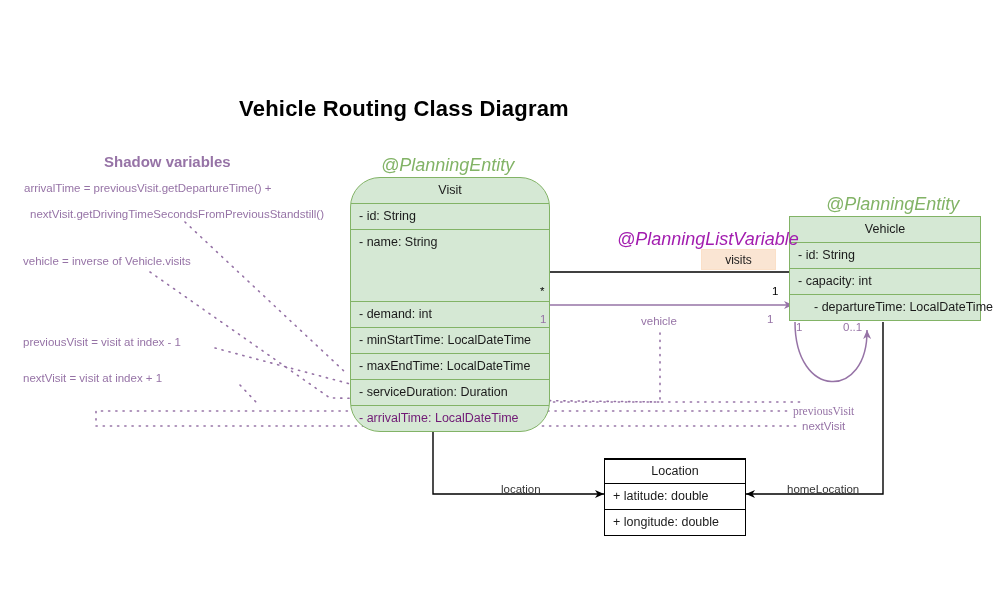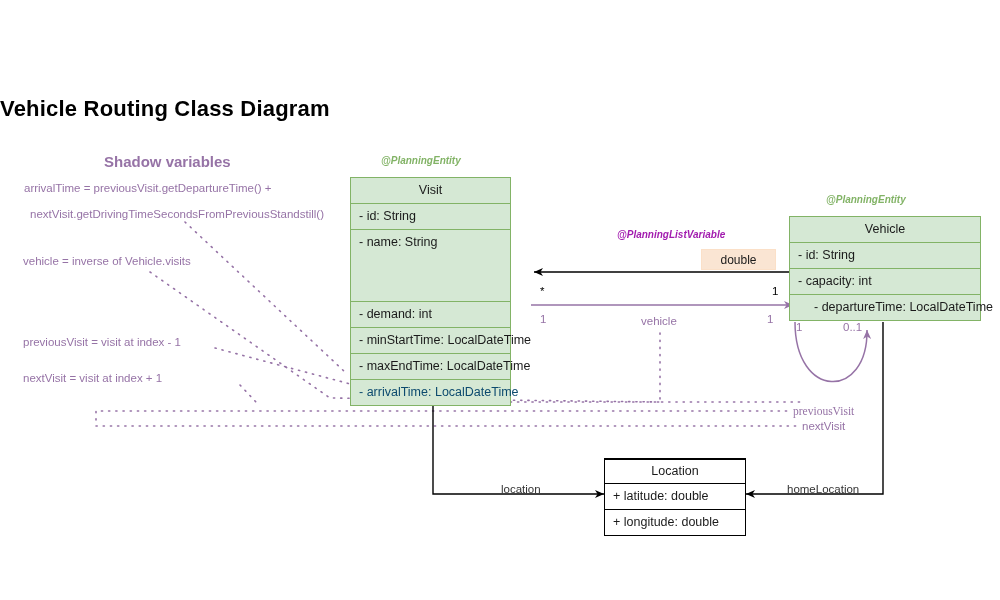--- a/index.html
+++ b/index.html
@@ -27,20 +27,21 @@
     height: 600px;
     pointer-events: none;
   }
   .abs { position: absolute; }
 
   
   #page-title {
     left: 0;
     top: 96px;
     width: 808px;
+    text-align: center;
     font-size: 22px;
     font-weight: bold;
     color: #000000;
     letter-spacing: 0.2px;
   }
 
   
   .uml-class {
     position: absolute;
     box-sizing: border-box;
@@ -61,26 +62,26 @@
     align-items: center;
     border-top: 1px solid #82b366;
     white-space: nowrap;
   }
   .uml-class.plain .uml-row { border-top: 1px solid #000000; }
   .uml-row.header {
     border-top: none;
     justify-content: center;
     font-size: 12.5px;
   }
-  .uml-row.shadow { color: #0c4a6e; }
+  .uml-row.shadow { color: #701a75; }
 
   
   .stereotype {
-    font-size: 10px;
-    font-weight: bold;
+    font-size: 18px;
+    font-weight: normal;
     font-style: italic;
     white-space: nowrap;
   }
   .stereotype.entity { color: #82b366; }
   .stereotype.listvar { color: #a21caf; }
 
   
   #shadow-heading {
     font-size: 15px;
     font-weight: bold;
@@ -187,48 +188,49 @@
   <div class="abs shadow-note" style="left:30px; top:208px;">nextVisit.getDrivingTimeSecondsFromPreviousStandstill()</div>
 
   <div class="abs shadow-note" style="left:23px; top:255px;">vehicle = inverse of Vehicle.visits</div>
 
   <div class="abs shadow-note" style="left:23px; top:336px;">previousVisit = visit at index - 1</div>
 
   <div class="abs shadow-note" style="left:23px; top:372px;">nextVisit = visit at index + 1</div>
 
   <div class="abs stereotype entity" style="left:381px; top:155px;">@PlanningEntity</div>
 
-  <div class="uml-class" id="class-visit" style="left:350px; top:177px; width:161px;">
+  <div class="uml-class" id="class-visit" style="left:350px; top:177px; width:200px;border-radius:30px;">
     <div class="uml-row header" style="height:25px;">Visit</div>
     <div class="uml-row" style="height:26px;">- id: String</div>
     <div class="uml-row" style="height:26px;">- name: String</div>
     <div class="uml-row" style="height:26px;margin-top:46px;">- demand: int</div>
     <div class="uml-row" style="height:26px;">- minStartTime: LocalDateTime</div>
     <div class="uml-row" style="height:26px;">- maxEndTime: LocalDateTime</div>
+    <div class="uml-row" style="height:26px;">- serviceDuration: Duration</div>
     <div class="uml-row shadow" style="height:26px;">- arrivalTime: LocalDateTime</div>
   </div>
 
   <div class="abs stereotype entity" style="left:826px; top:194px;">@PlanningEntity</div>
 
   <div class="uml-class" id="class-vehicle" style="left:789px; top:216px; width:192px;">
     <div class="uml-row header" style="height:25px;">Vehicle</div>
     <div class="uml-row" style="height:26px;">- id: String</div>
     <div class="uml-row" style="height:26px;">- capacity: int</div>
     <div class="uml-row" style="height:26px;padding-left:24px;">- departureTime: LocalDateTime</div>
   </div>
 
   <div class="uml-class plain" id="class-location" style="left:604px; top:458px; width:142px;">
     <div class="uml-row header" style="height:24px;">Location</div>
     <div class="uml-row" style="height:26px;">+ latitude: double</div>
     <div class="uml-row" style="height:26px;">+ longitude: double</div>
   </div>
 
   <div class="abs stereotype listvar" style="left:617px; top:229px;">@PlanningListVariable</div>
 
-  <div class="abs" id="visits-badge" style="left:701px; top:249px; width:75px; height:21px;">double</div>
+  <div class="abs" id="visits-badge" style="left:701px; top:249px; width:75px; height:21px;">visits</div>
 
   <div class="abs mult" style="left:540px; top:285px;">*</div>
 
   <div class="abs mult" style="left:772px; top:285px;">1</div>
 
   <div class="abs mult purple" style="left:540px; top:313px;">1</div>
 
   <div class="abs edge-label purple" style="left:641px; top:315px;">vehicle</div>
 
   <div class="abs mult purple" style="left:767px; top:313px;">1</div>

